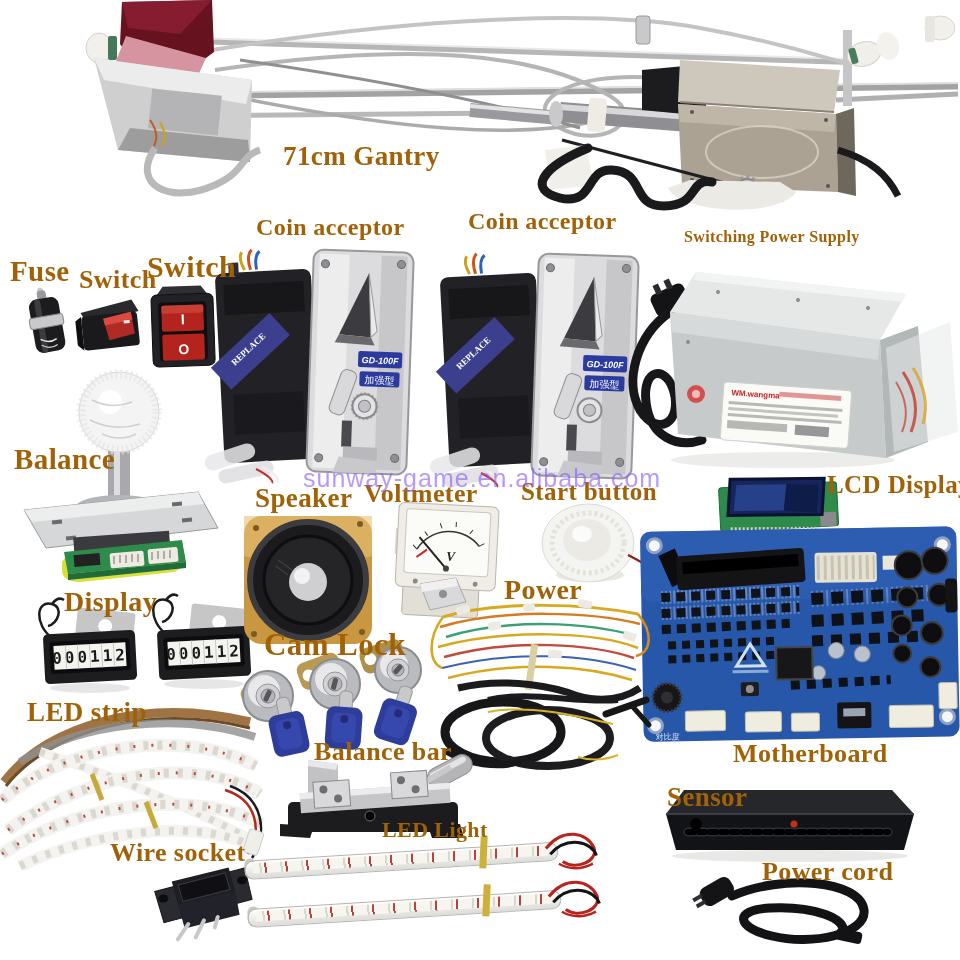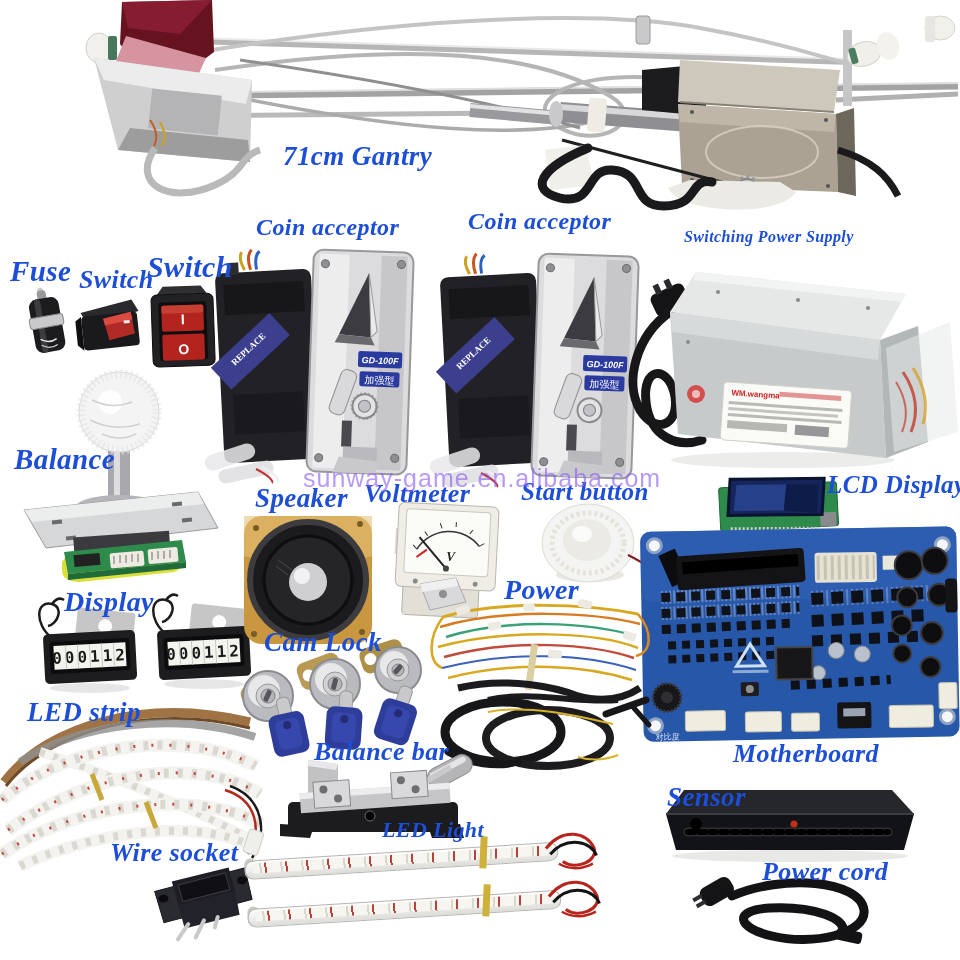--- a/index.html
+++ b/index.html
@@ -1,20 +1,20 @@
 <!DOCTYPE html>
 <html><head>
 <meta charset="utf-8">
 <style>
   html,body{margin:0;padding:0;background:#fff;}
   .stage{position:relative;width:960px;height:960px;background:#ffffff;overflow:hidden;
          font-family:"Liberation Serif","DejaVu Serif",serif;}
   .abs{position:absolute;}
-  .lbl{position:absolute;font-weight:700;color:#1d4ed8;white-space:nowrap;z-index:40;
-       font-family:"Liberation Serif","DejaVu Serif",serif;letter-spacing:.4px;line-height:1;font-style:italic;}
+  .lbl{position:absolute;font-weight:700;color:#a16207;white-space:nowrap;z-index:40;
+       font-family:"Liberation Serif","DejaVu Serif",serif;letter-spacing:.4px;line-height:1;}
   .watermark{position:absolute;z-index:50;font-family:"Liberation Sans","DejaVu Sans",sans-serif;
        color:#8b5cf6;opacity:.62;font-size:25px;letter-spacing:1px;white-space:nowrap;}
   svg{display:block;overflow:visible;}
   .rot{transform-origin:top left;}
 </style>
 </head>
 <body>
 
 <div class="stage">
 
@@ -627,21 +627,21 @@
   <div class="lbl" style="left:684px;top:229px;font-size:16px">Switching Power Supply</div>
   <div class="lbl" style="left:10px;top:257px;font-size:29px">Fuse</div>
   <div class="lbl" style="left:79px;top:267px;font-size:26px">Switch</div>
   <div class="lbl" style="left:147px;top:252px;font-size:30px">Switch</div>
   <div class="lbl" style="left:14px;top:445px;font-size:29px">Balance</div>
   <div class="lbl" style="left:255px;top:485px;font-size:27px">Speaker</div>
   <div class="lbl" style="left:364px;top:481px;font-size:26px">Voltmeter</div>
   <div class="lbl" style="left:521px;top:479px;font-size:25px">Start button</div>
   <div class="lbl" style="left:827px;top:472px;font-size:25px">LCD Display</div>
   <div class="lbl" style="left:64px;top:588px;font-size:28px">Display</div>
-  <div class="lbl" style="left:264px;top:629px;font-size:27px">Cam Lock</div>
+  <div class="lbl" style="left:264px;top:629px;font-size:31px">Cam Lock</div>
   <div class="lbl" style="left:504px;top:576px;font-size:28px">Power</div>
   <div class="lbl" style="left:733px;top:741px;font-size:26px">Motherboard</div>
   <div class="lbl" style="left:27px;top:699px;font-size:27px">LED strip</div>
   <div class="lbl" style="left:314px;top:739px;font-size:26px">Balance bar</div>
   <div class="lbl" style="left:667px;top:784px;font-size:27px">Sensor</div>
   <div class="lbl" style="left:110px;top:840px;font-size:26px">Wire socket</div>
   <div class="lbl" style="left:382px;top:819px;font-size:22px">LED Light</div>
   <div class="lbl" style="left:762px;top:859px;font-size:26px">Power cord</div>
 
   <div class="watermark" style="left:303px;top:464px">sunway-game.en.alibaba.com</div>

